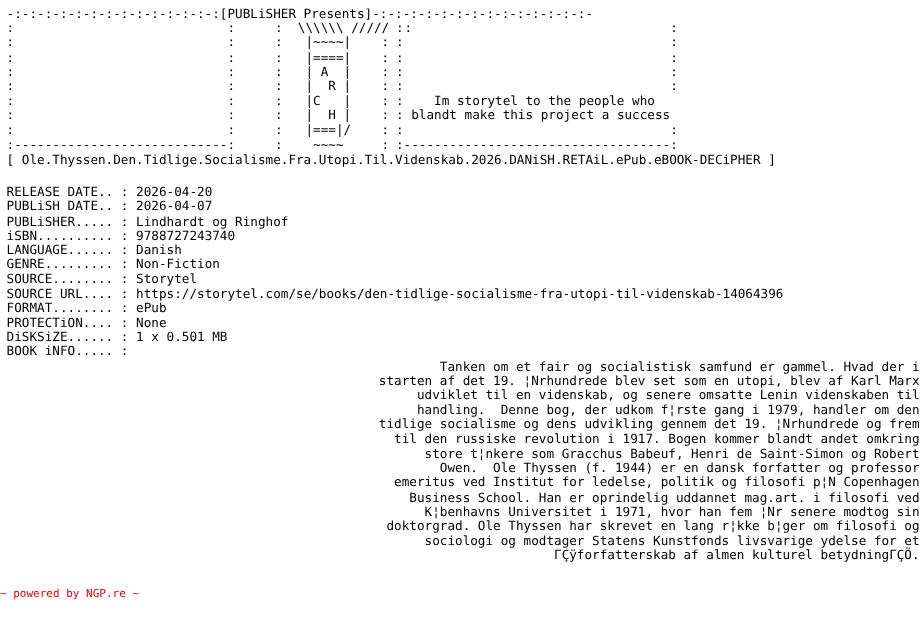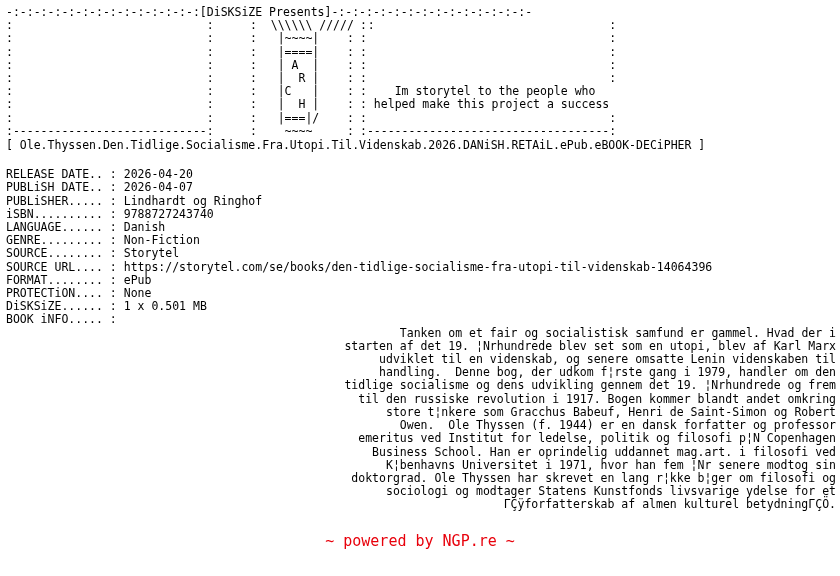--- a/index.html
+++ b/index.html
@@ -51,35 +51,35 @@
   .desc {
     white-space: pre;
     margin-top: 0px;
     text-align: right;
   }
   .footer {
     position: absolute;
     left: 0;
     right: 0;
     bottom: 14px;
-    text-align: center;
+    text-align: left;
     color: #e8000b;
     font-family: "DejaVu Sans Mono", "Liberation Mono", monospace;
-    font-size: 15px;
+    font-size: 10px;
     line-height: 14px;
     white-space: pre;
   }
   .footer div { white-space: pre; }
 </style>
 </head>
 <body>
 
 <div id="root">
 
-  <div class="nfo header-line">-:-:-:-:-:-:-:-:-:-:-:-:-:-:[DiSKSiZE Presents]-:-:-:-:-:-:-:-:-:-:-:-:-:-:-</div>
+  <div class="nfo header-line">-:-:-:-:-:-:-:-:-:-:-:-:-:-:[PUBLiSHER Presents]-:-:-:-:-:-:-:-:-:-:-:-:-:-:-</div>
 
 
   <div class="boxrow">
     <div class="col-group nfo">:                            :
 :                            :
 :                            :
 :                            :
 :                            :
 :                            :
 :                            :
@@ -95,21 +95,21 @@
 :   |  H |    :
 :   |===|/    :
 :    ~~~~     :</div>
 
     <div class="col-greet nfo">:                                   :
 :                                   :
 :                                   :
 :                                   :
 :                                   :
 :  <span>  Im storytel to the people who</span>
-: <span>helped make this project a success</span>
+: <span>blandt make this project a success</span>
 :                                   :
 :-----------------------------------:</div>
   </div>
 
   <div class="nfo title-line">[ Ole.Thyssen.Den.Tidlige.Socialisme.Fra.Utopi.Til.Videnskab.2026.DANiSH.RETAiL.ePub.eBOOK-DECiPHER ]</div>
 
   <div class="nfo meta"><div><span>RELEASE DATE.. :</span><span> </span><span>2026-04-20</span></div><div><span>PUBLiSH DATE.. :</span><span> </span><span>2026-04-07</span></div><div><span>PUBLiSHER..... :</span><span> </span><span>Lindhardt og Ringhof</span></div><div><span>iSBN.......... :</span><span> </span><span>9788727243740</span></div><div><span>LANGUAGE...... :</span><span> </span><span>Danish</span></div><div><span>GENRE......... :</span><span> </span><span>Non-Fiction</span></div><div><span>SOURCE........ :</span><span> </span><span>Storytel</span></div><div><span>SOURCE URL.... :</span><span> </span><span>https://storytel.com/se/books/den-tidlige-socialisme-fra-utopi-til-videnskab-14064396</span></div><div><span>FORMAT........ :</span><span> </span><span>ePub</span></div><div><span>PROTECTiON.... :</span><span> </span><span>None</span></div><div><span>DiSKSiZE...... :</span><span> </span><span>1 x 0.501 MB</span></div><div><span>BOOK iNFO..... :</span><span> </span><span></span></div></div>
 
   <div class="nfo desc"> Tanken om et fair og socialistisk samfund er gammel. Hvad der i
  starten af det 19. ¦Nrhundrede blev set som en utopi, blev af Karl Marx

